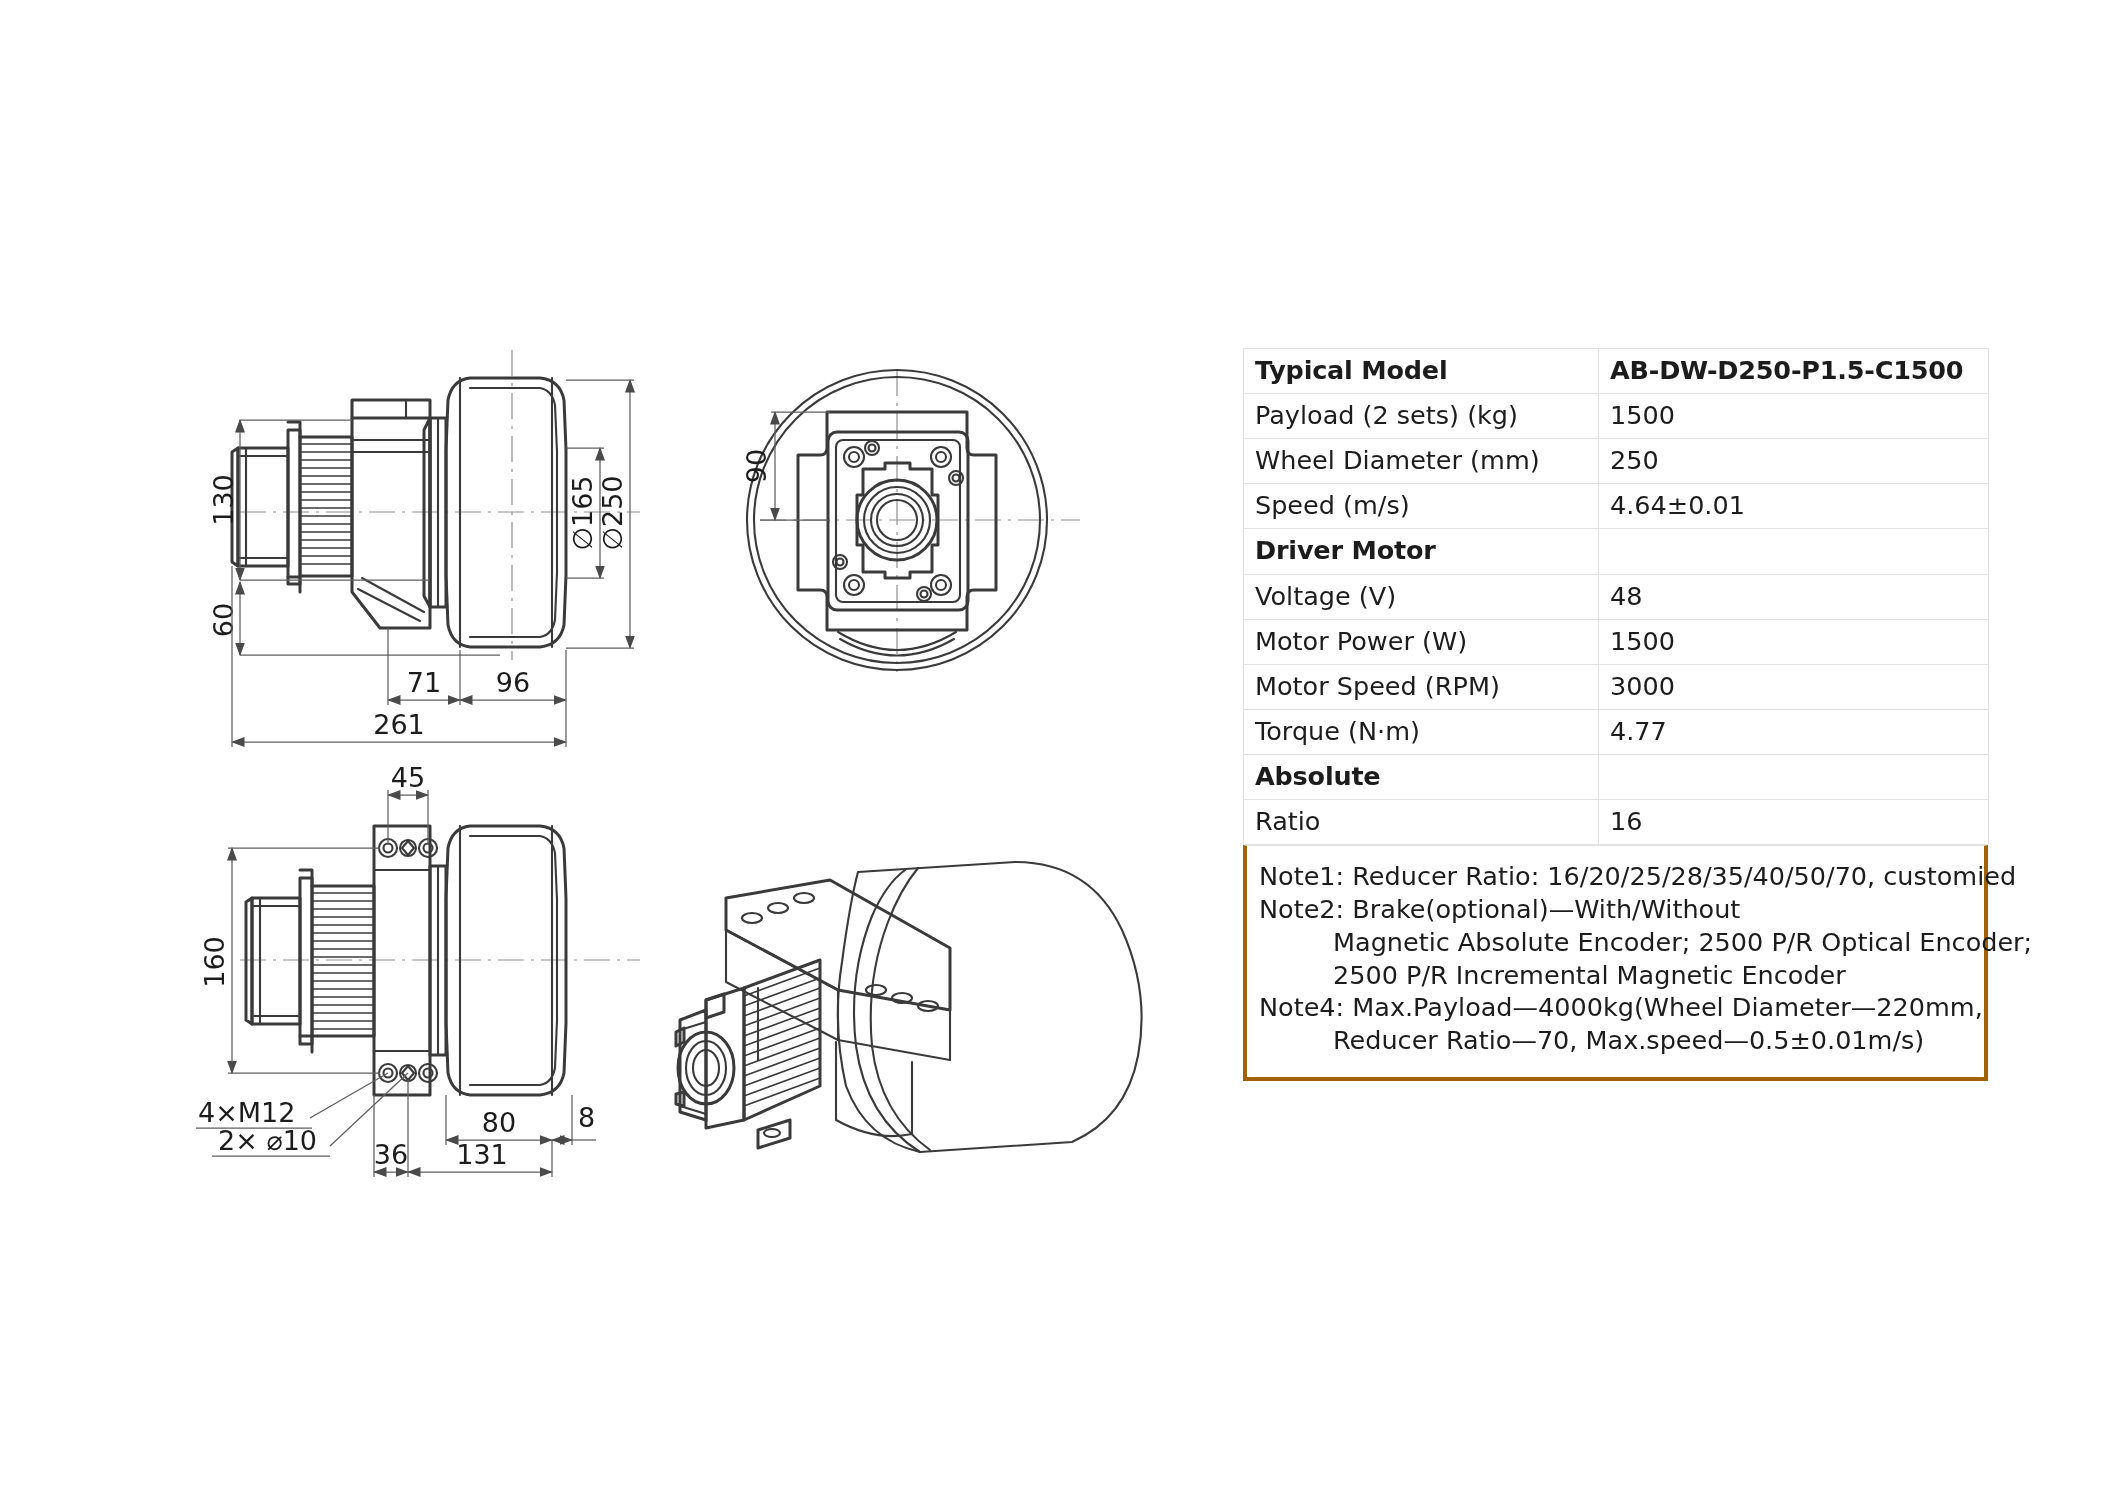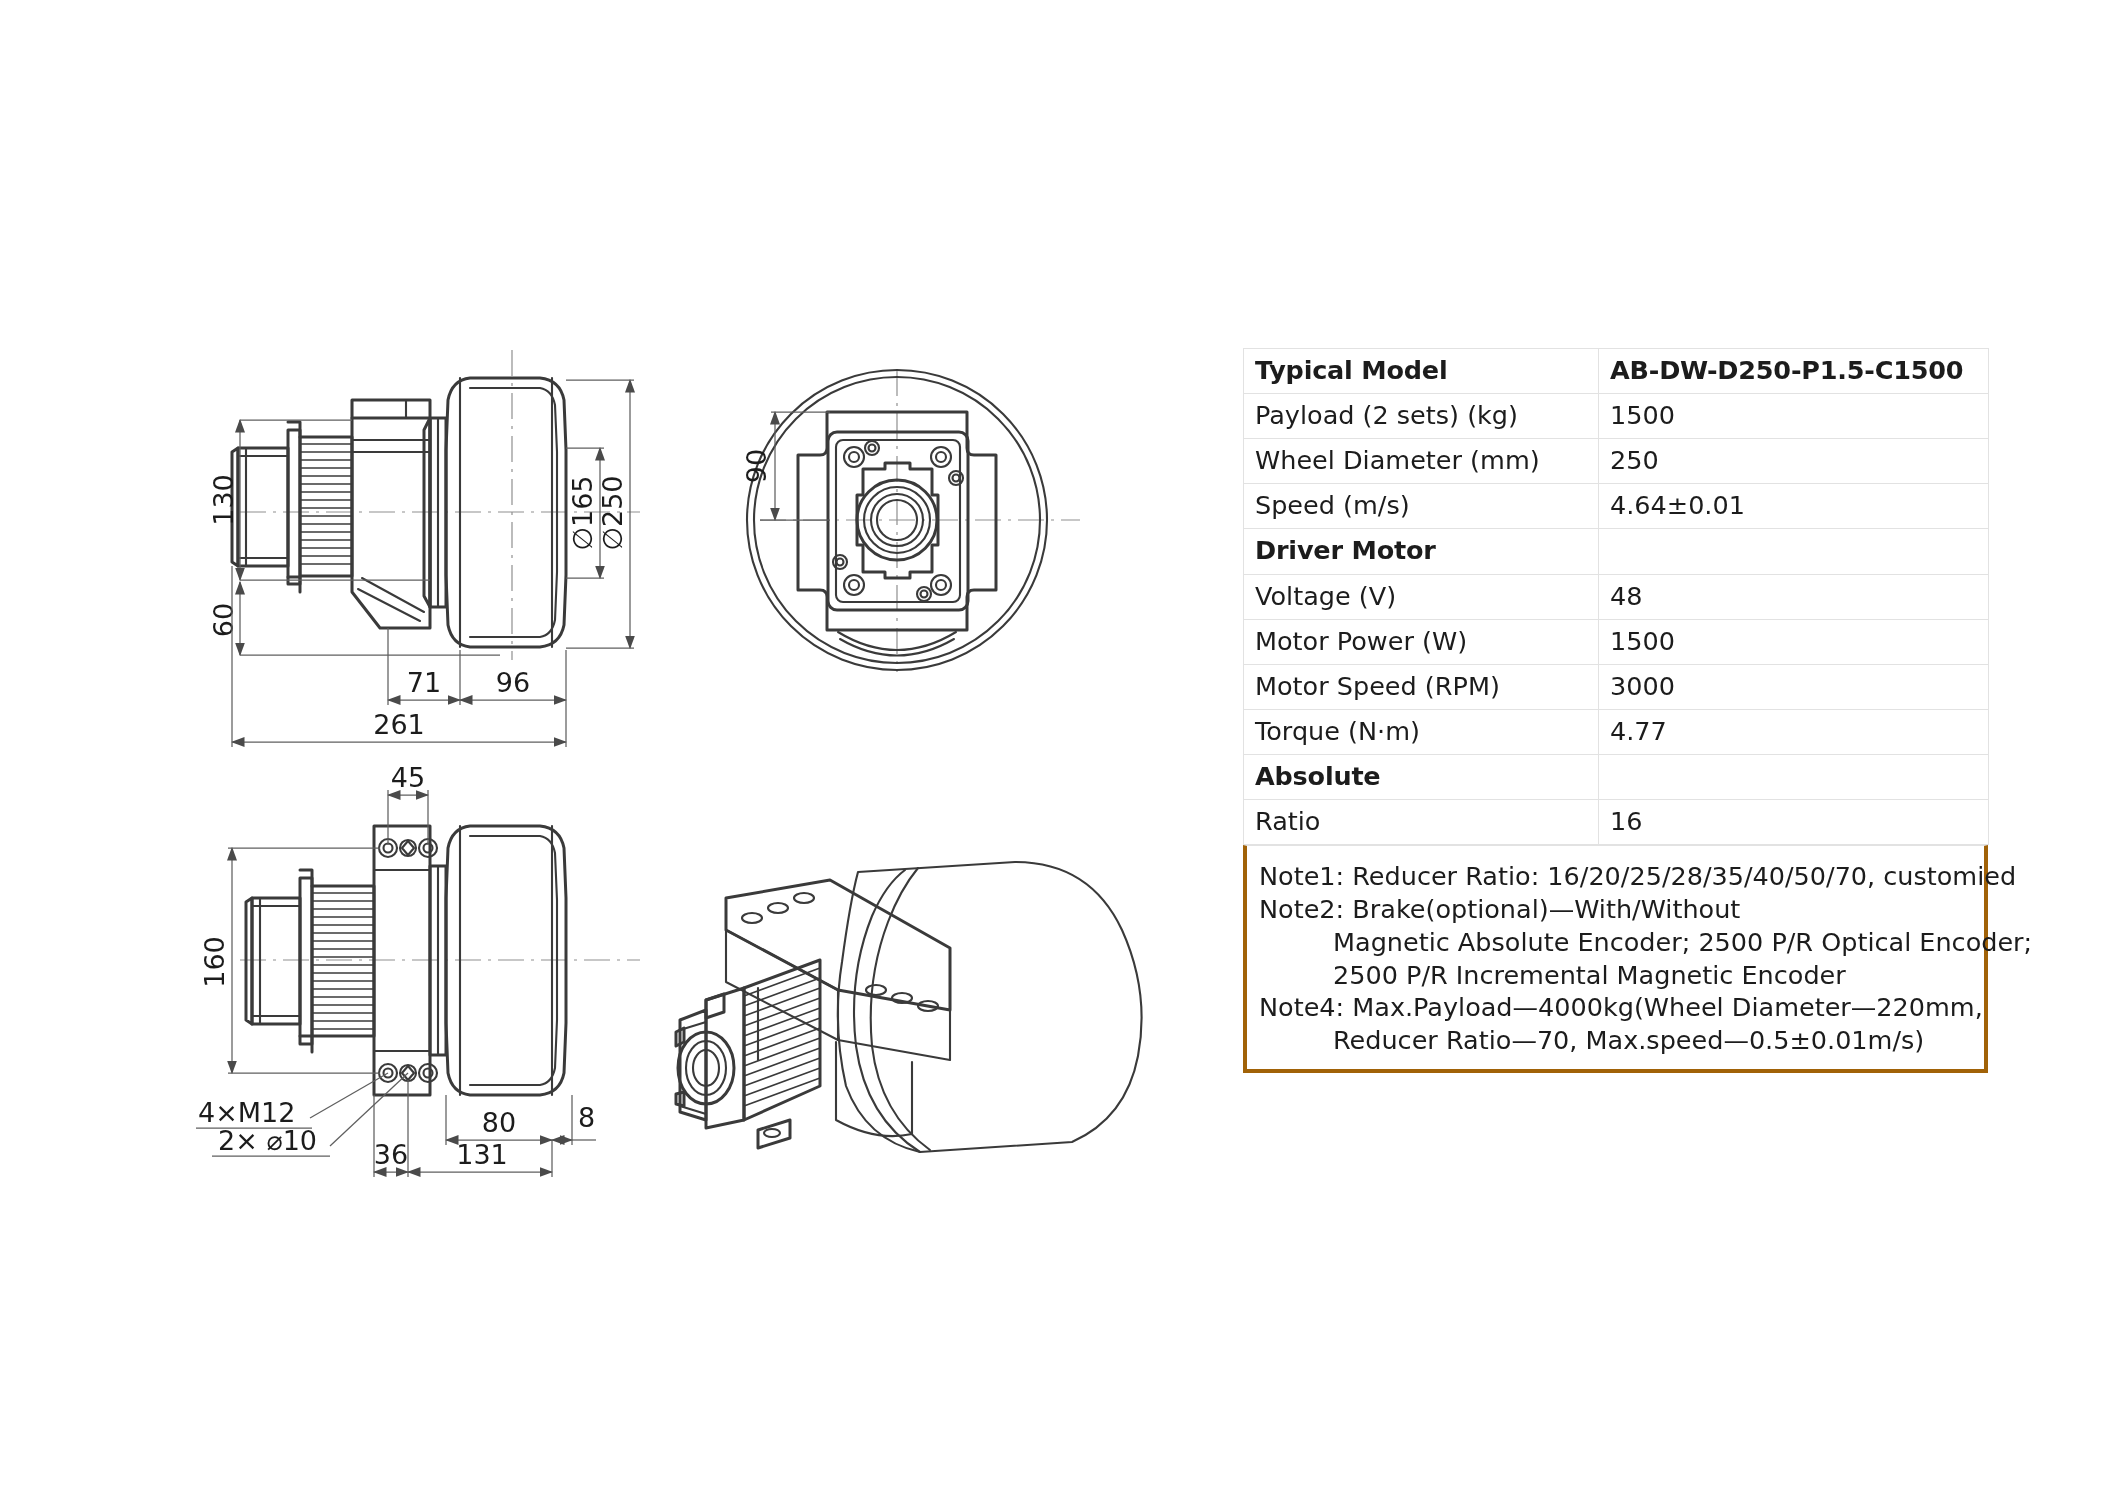--- a/index.html
+++ b/index.html
@@ -54,21 +54,21 @@
   table.spec tr.header td {
     font-weight: bold;
     letter-spacing: -0.2px;
   }
   table.spec td.val { }
 
   
   .notes-cell {
     border: 4px solid #a16207;
     border-top: 1px solid #e2e2e2;
-    padding: 14px 12px 12px 12px;
+    padding: 14px 12px 20px 12px;
     background: #fff;
   }
   .note-line {
     font-size: 25.5px;
     line-height: 1.285;
     color: #1c1c1c;
     white-space: pre;
     font-weight: 400;
   }
   .note-line.indent { padding-left: 74px; }

